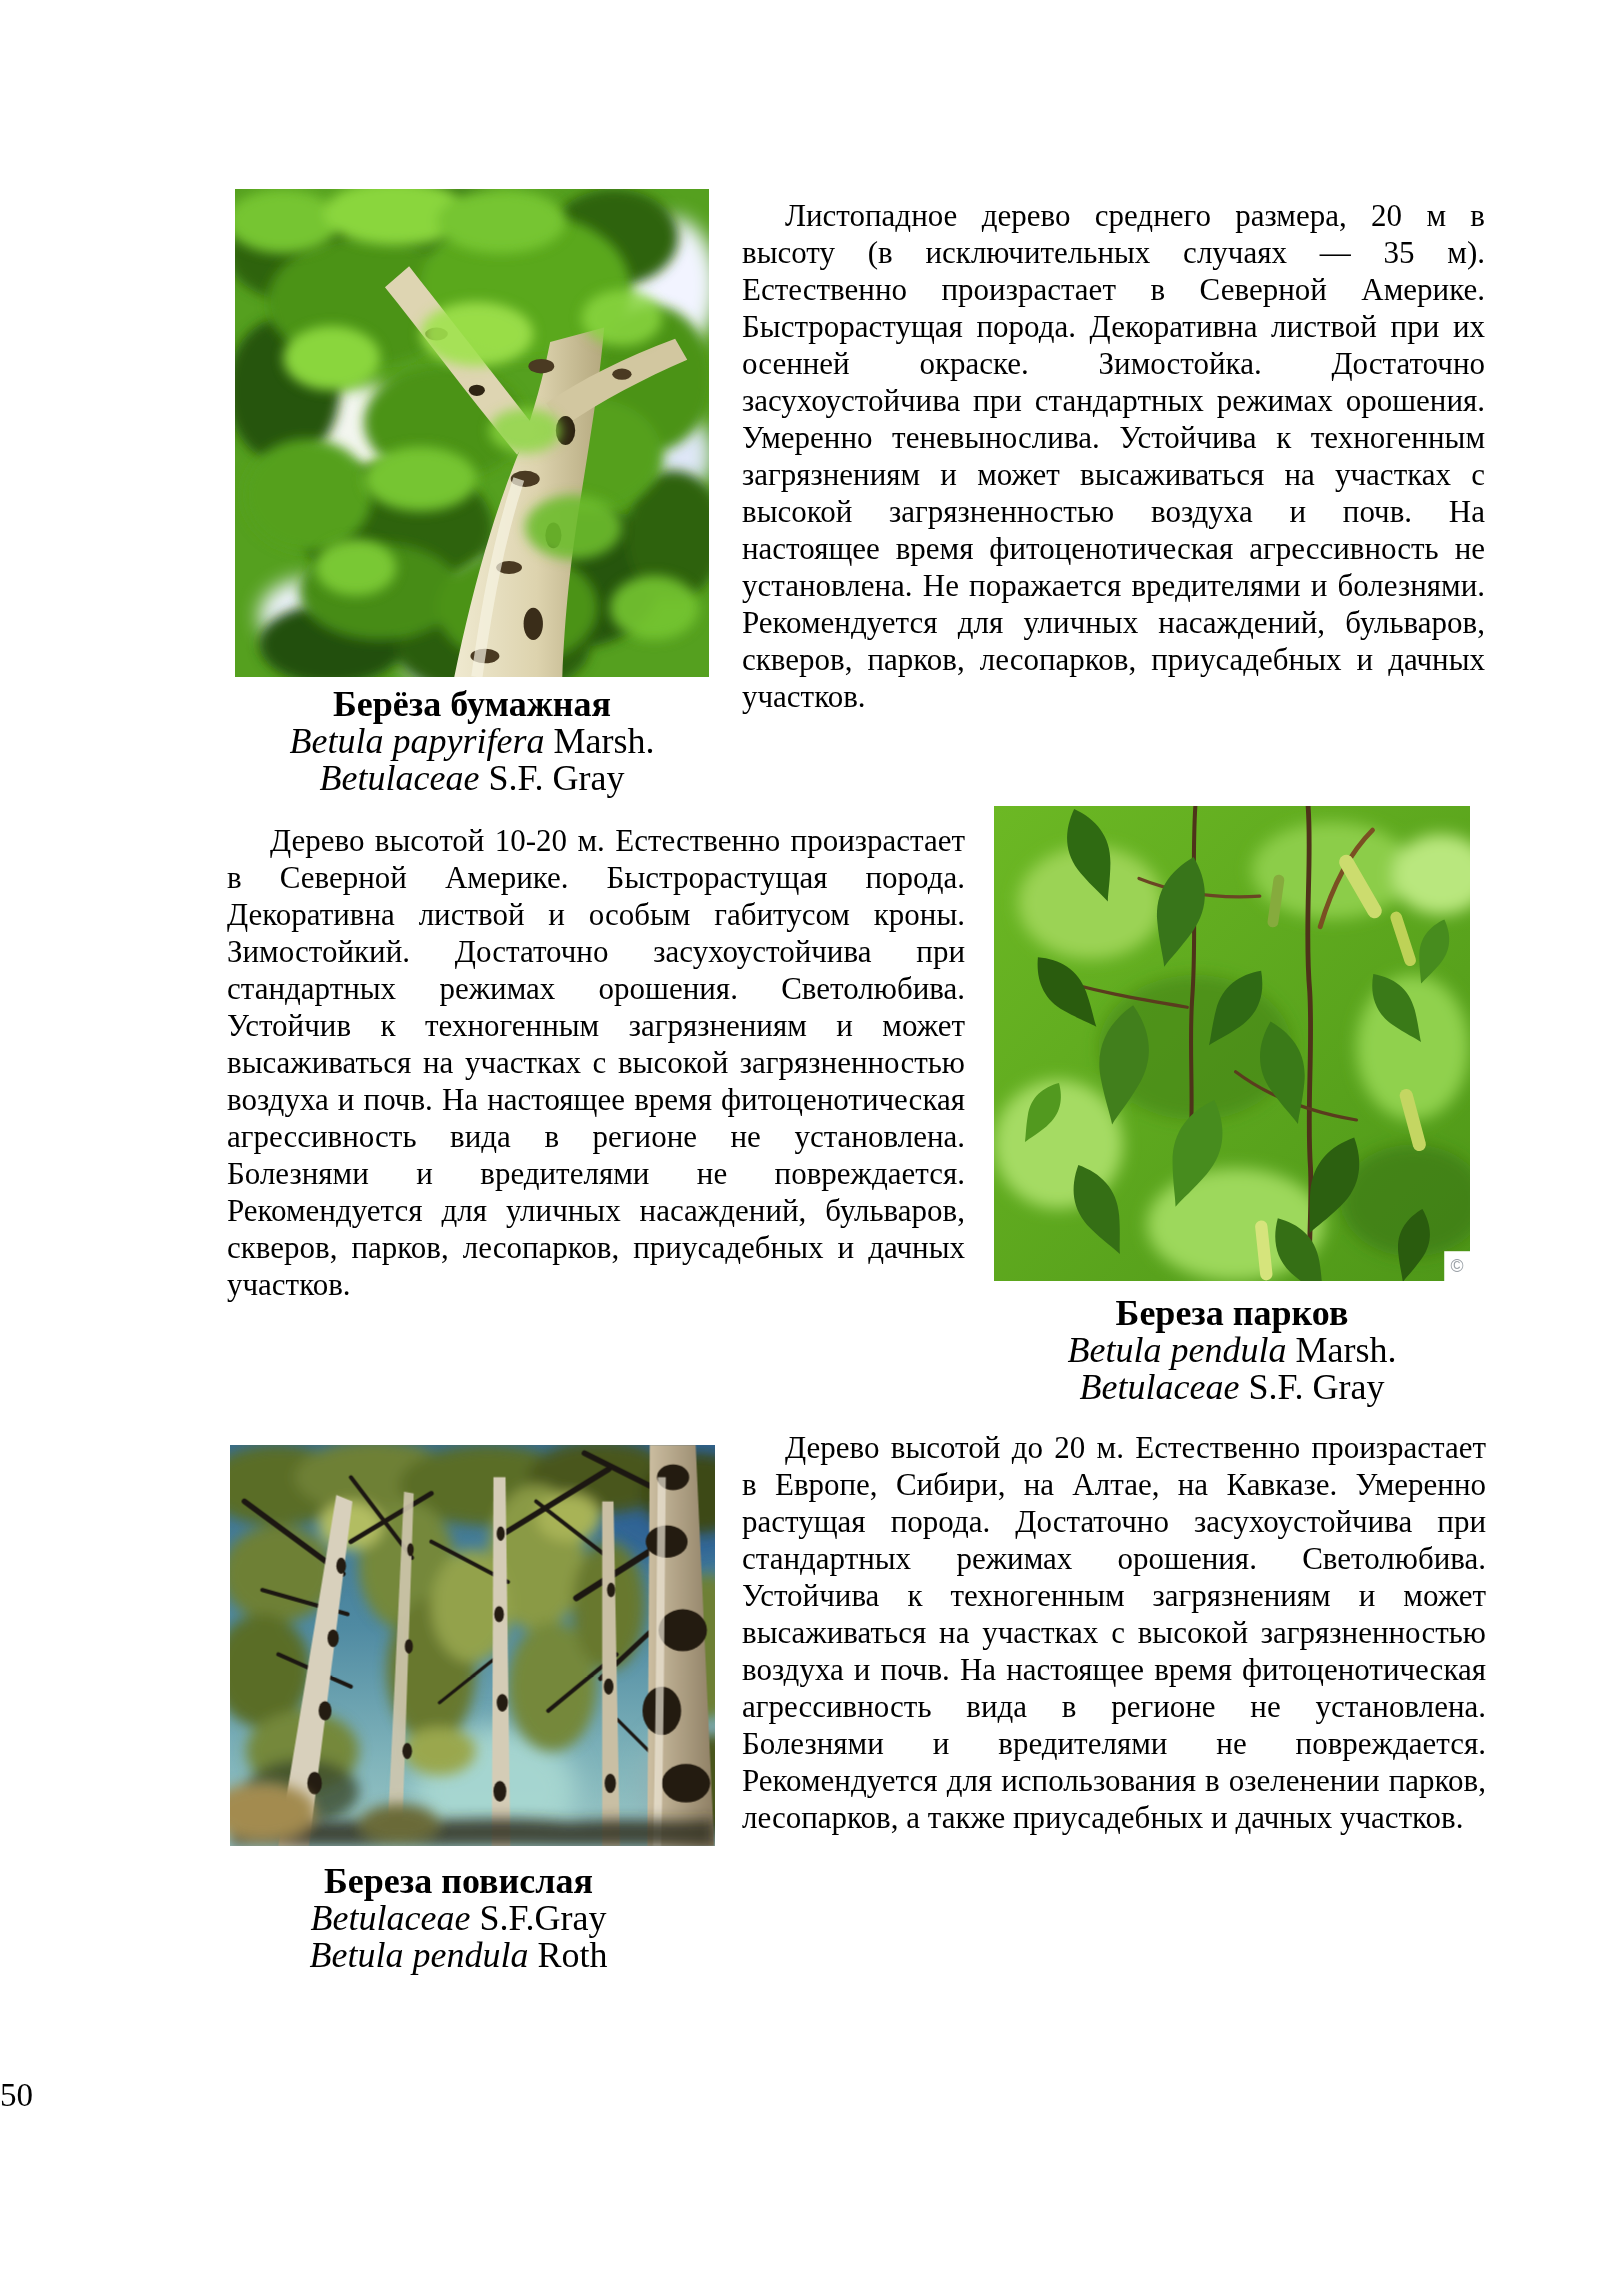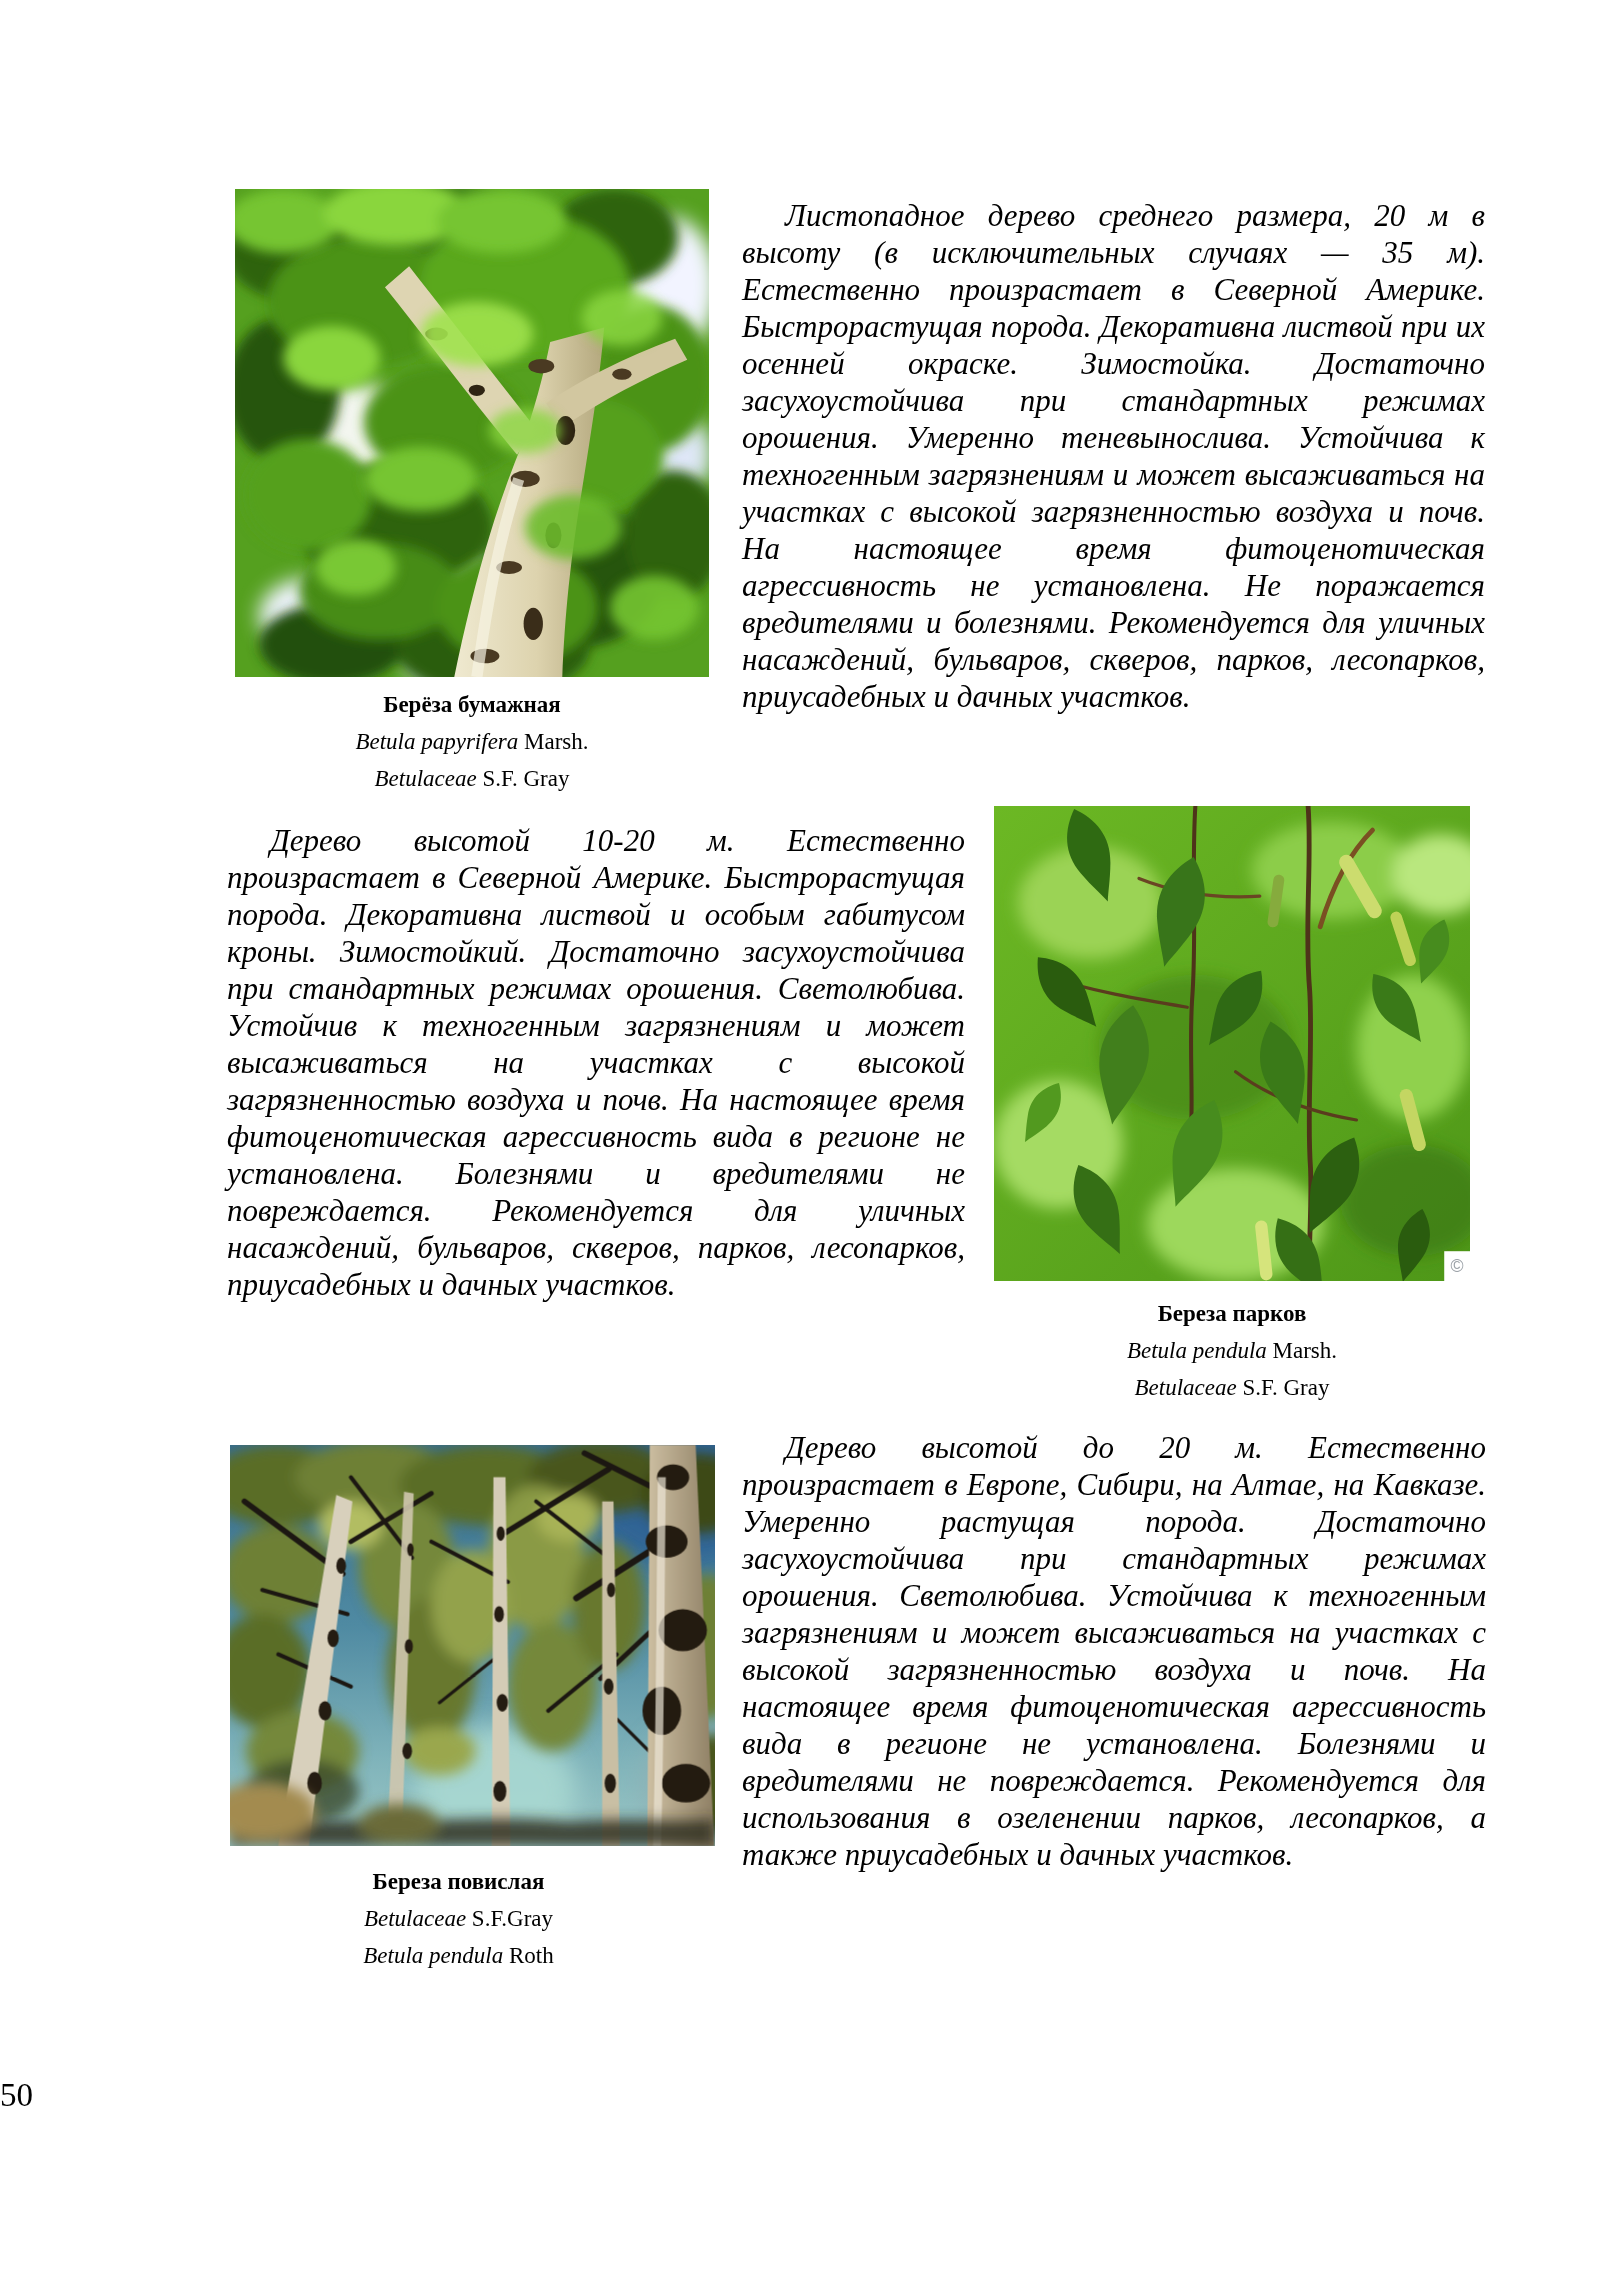--- a/index.html
+++ b/index.html
@@ -12,25 +12,25 @@
     overflow:hidden;
   }
   .photo{
     position:absolute;margin:0;padding:0;overflow:hidden;background:#4f9a1d;
   }
   .photo svg{display:block;width:100%;height:100%;}
   .para{
     position:absolute;
     font-size:31px;line-height:37px;
     text-align:justify;text-indent:43px;
-    hyphens:auto;margin:0;font-style:italic;
+    hyphens:auto;margin:0;
   }
   .caption{
     position:absolute;text-align:center;
-    font-size:23px;line-height:37px;
+    font-size:36px;line-height:37px;
   }
   .cap-title{font-weight:bold;}
   .cap-line i{font-style:italic;}
   .page-number{
     position:absolute;left:0;width:100%;top:2077px;
     text-align:left;font-size:33px;
   }
 </style>
 </head>
 <body>

